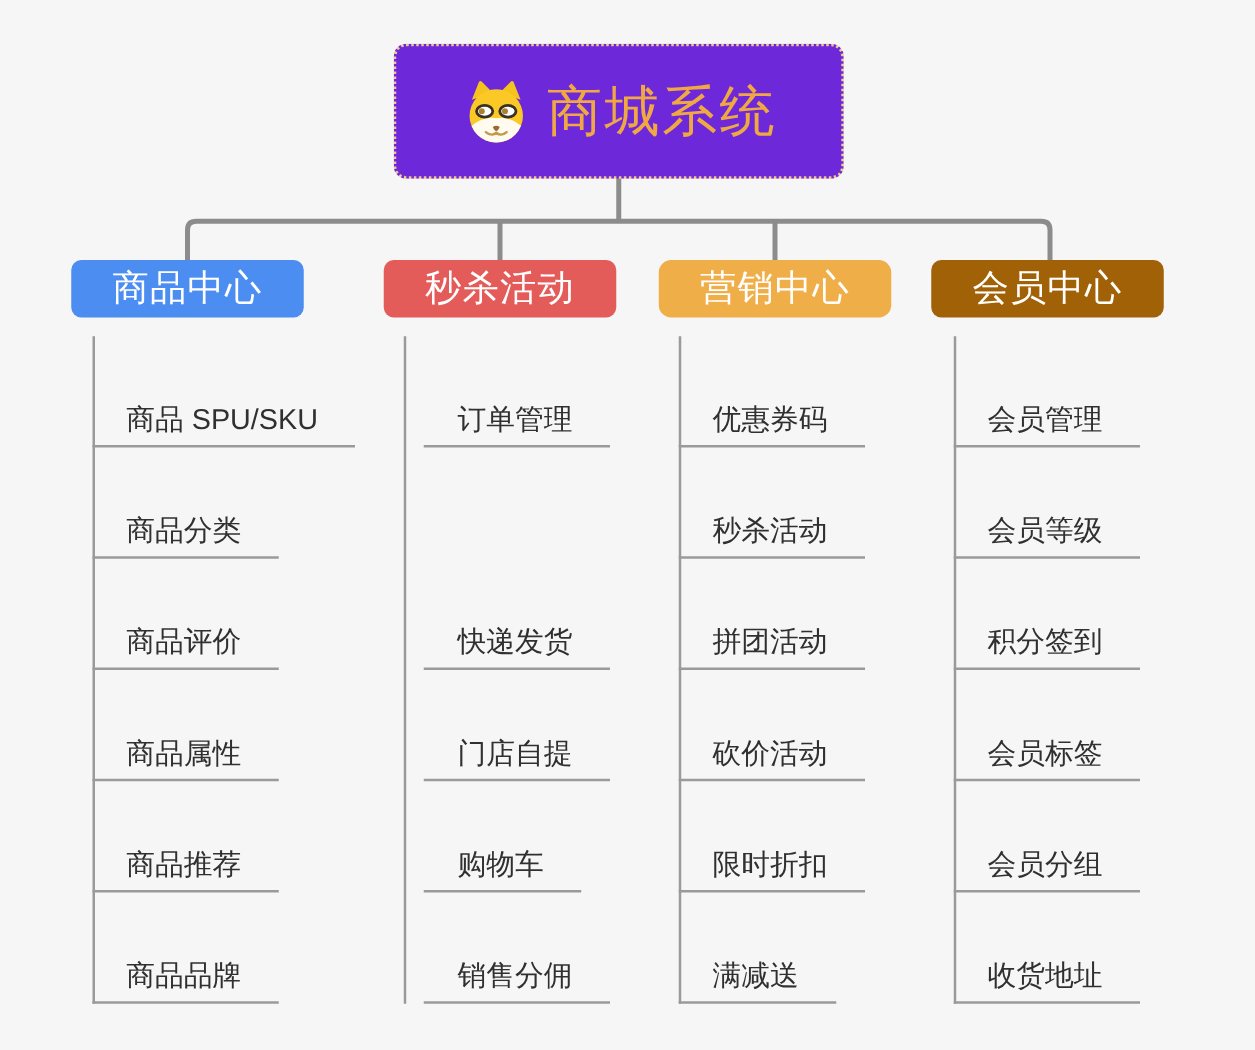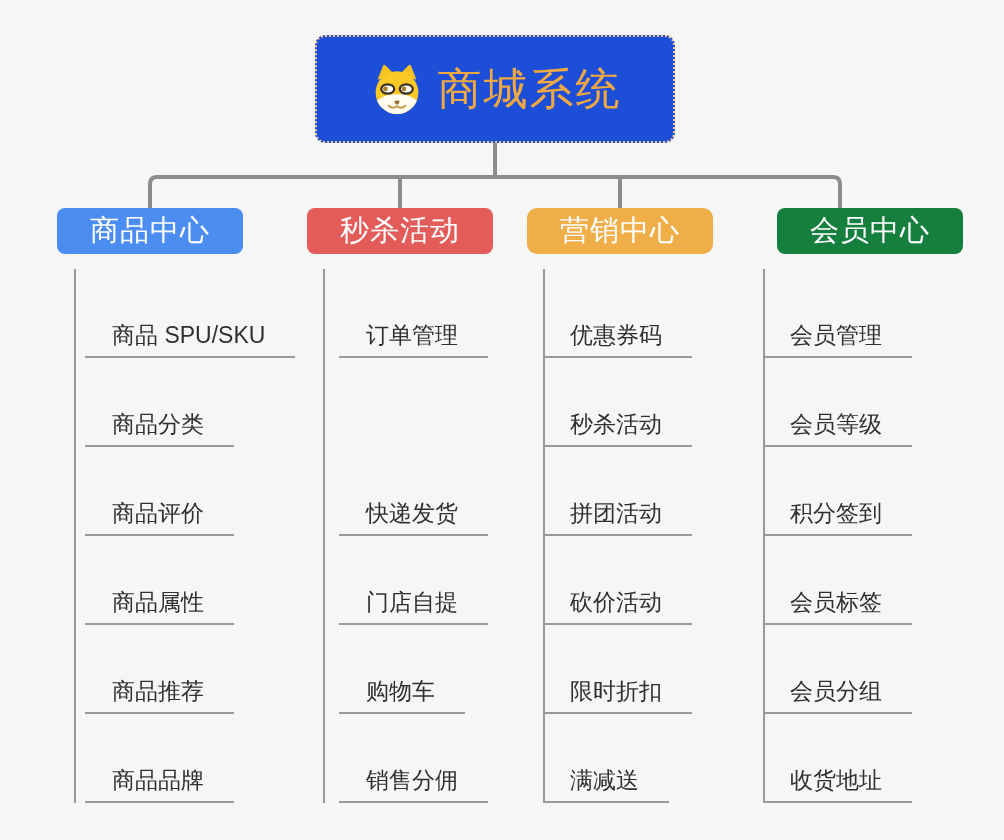--- a/index.html
+++ b/index.html
@@ -8,21 +8,21 @@
     background:#f6f6f6;
     font-family:"Liberation Sans","DejaVu Sans",sans-serif;
     position:relative;overflow:hidden;
   }
   .canvas{position:absolute;inset:0;}
   .connectors{position:absolute;left:0;top:0;pointer-events:none;}
 
   
   .root{
     position:absolute;left:315px;top:35px;width:360px;height:108px;
-    background:#1d4ed8;border:2px dotted #f2c88e;border-radius:10px;
+    background:#6d28d9;border:2px dotted #f2c88e;border-radius:10px;
     box-sizing:border-box;
     display:flex;align-items:center;justify-content:center;gap:13px;
   }
   .root-title{font-size:44px;color:#f0a843;letter-spacing:2px;white-space:nowrap;}
   .dog{width:56px;height:52px;flex:0 0 auto;}
 
   
   .branch{
     position:absolute;top:208px;width:186px;height:46px;border-radius:8px;
     display:flex;align-items:center;justify-content:center;
@@ -35,21 +35,21 @@
   .vl0{left:74px}.vl1{left:323px}.vl2{left:543px}.vl3{left:763px}
 
   
   .child{
     position:absolute;
     font-size:23px;line-height:30px;color:#303030;
     padding:0 30px 6px 27px;
     border-bottom:2px solid #9a9a9a;
     white-space:nowrap;
   }
-  .col0{left:85px}.col1{left:339px}.col2{left:543px}.col3{left:763px}
+  .col0{left:74px}.col1{left:339px}.col2{left:543px}.col3{left:763px}
   .row0{top:320px}.row1{top:409px}.row2{top:498px}
   .row3{top:587px}.row4{top:676px}.row5{top:765px}
 </style>
 </head>
 <body>
 
 <div class="canvas">
 
   <svg class="connectors" width="1004" height="840">
     <g fill="none" stroke="#8c8c8c" stroke-width="4">
@@ -85,21 +85,21 @@
 
   <div class="branch b0" style="background-color: rgb(75, 141, 240);">
     <span>商品中心</span>
   </div>
   <div class="branch b1" style="background-color: rgb(228, 92, 89);">
     <span>秒杀活动</span>
   </div>
   <div class="branch b2" style="background-color: rgb(239, 174, 71); border-radius: 10px;">
     <span>营销中心</span>
   </div>
-  <div class="branch b3" style="background-color: #15803d; margin-left: 32px;">
+  <div class="branch b3" style="background-color: #a16207;">
     <span>会员中心</span>
   </div>
 
   <div class="vline vl0"></div>
   <div class="vline vl1"></div>
   <div class="vline vl2"></div>
   <div class="vline vl3"></div>
 
   <div class="child col0 row0">商品 SPU/SKU</div>
   <div class="child col0 row1">商品分类</div>

